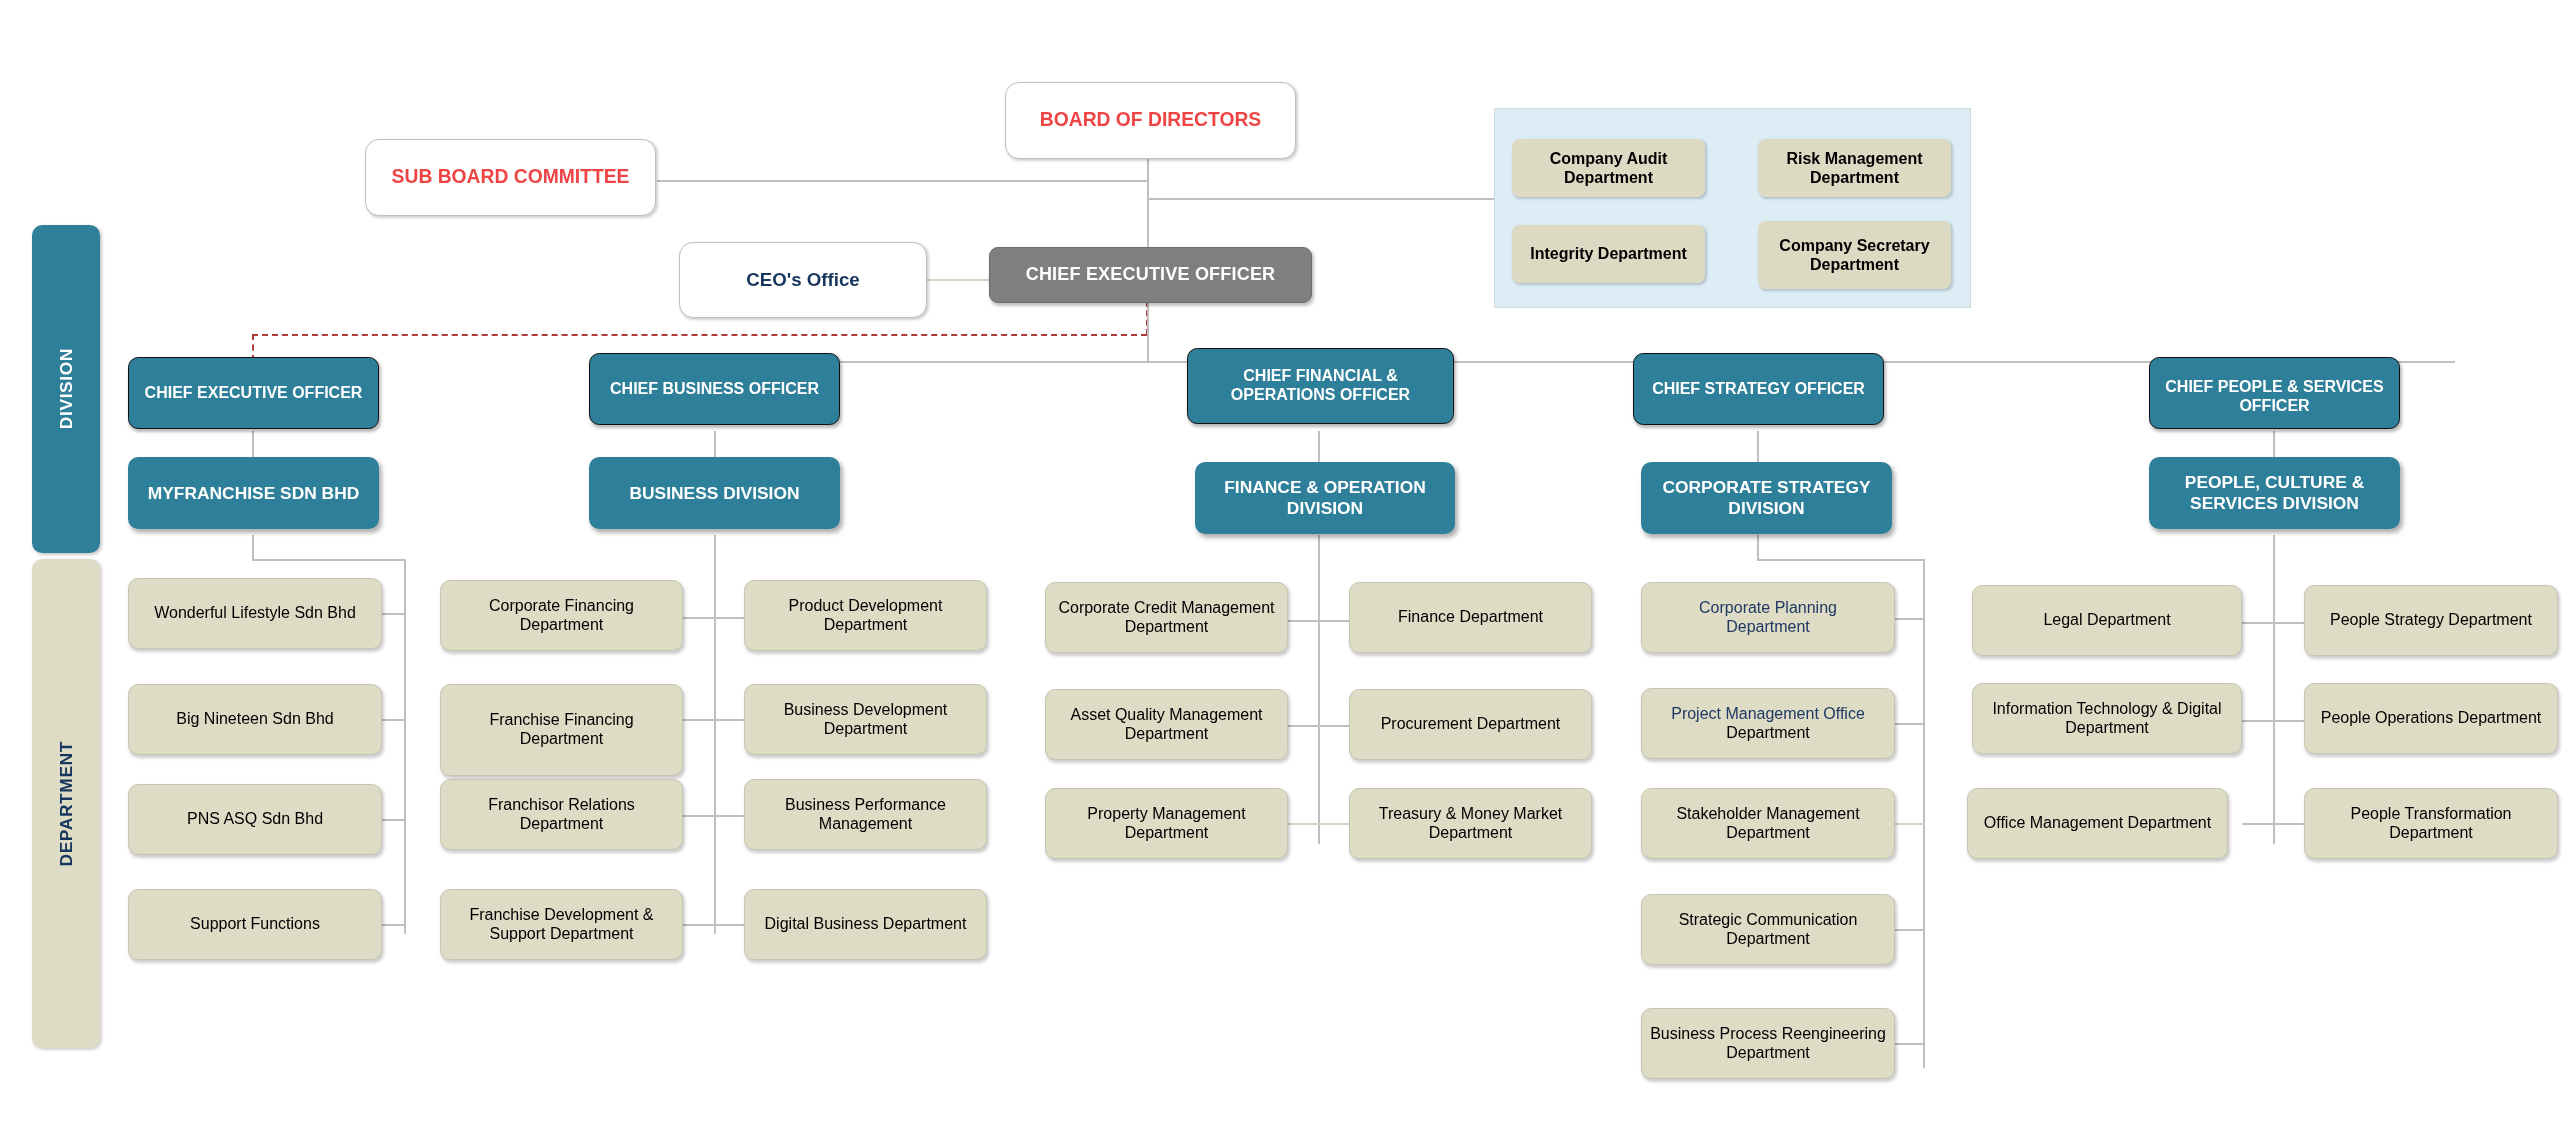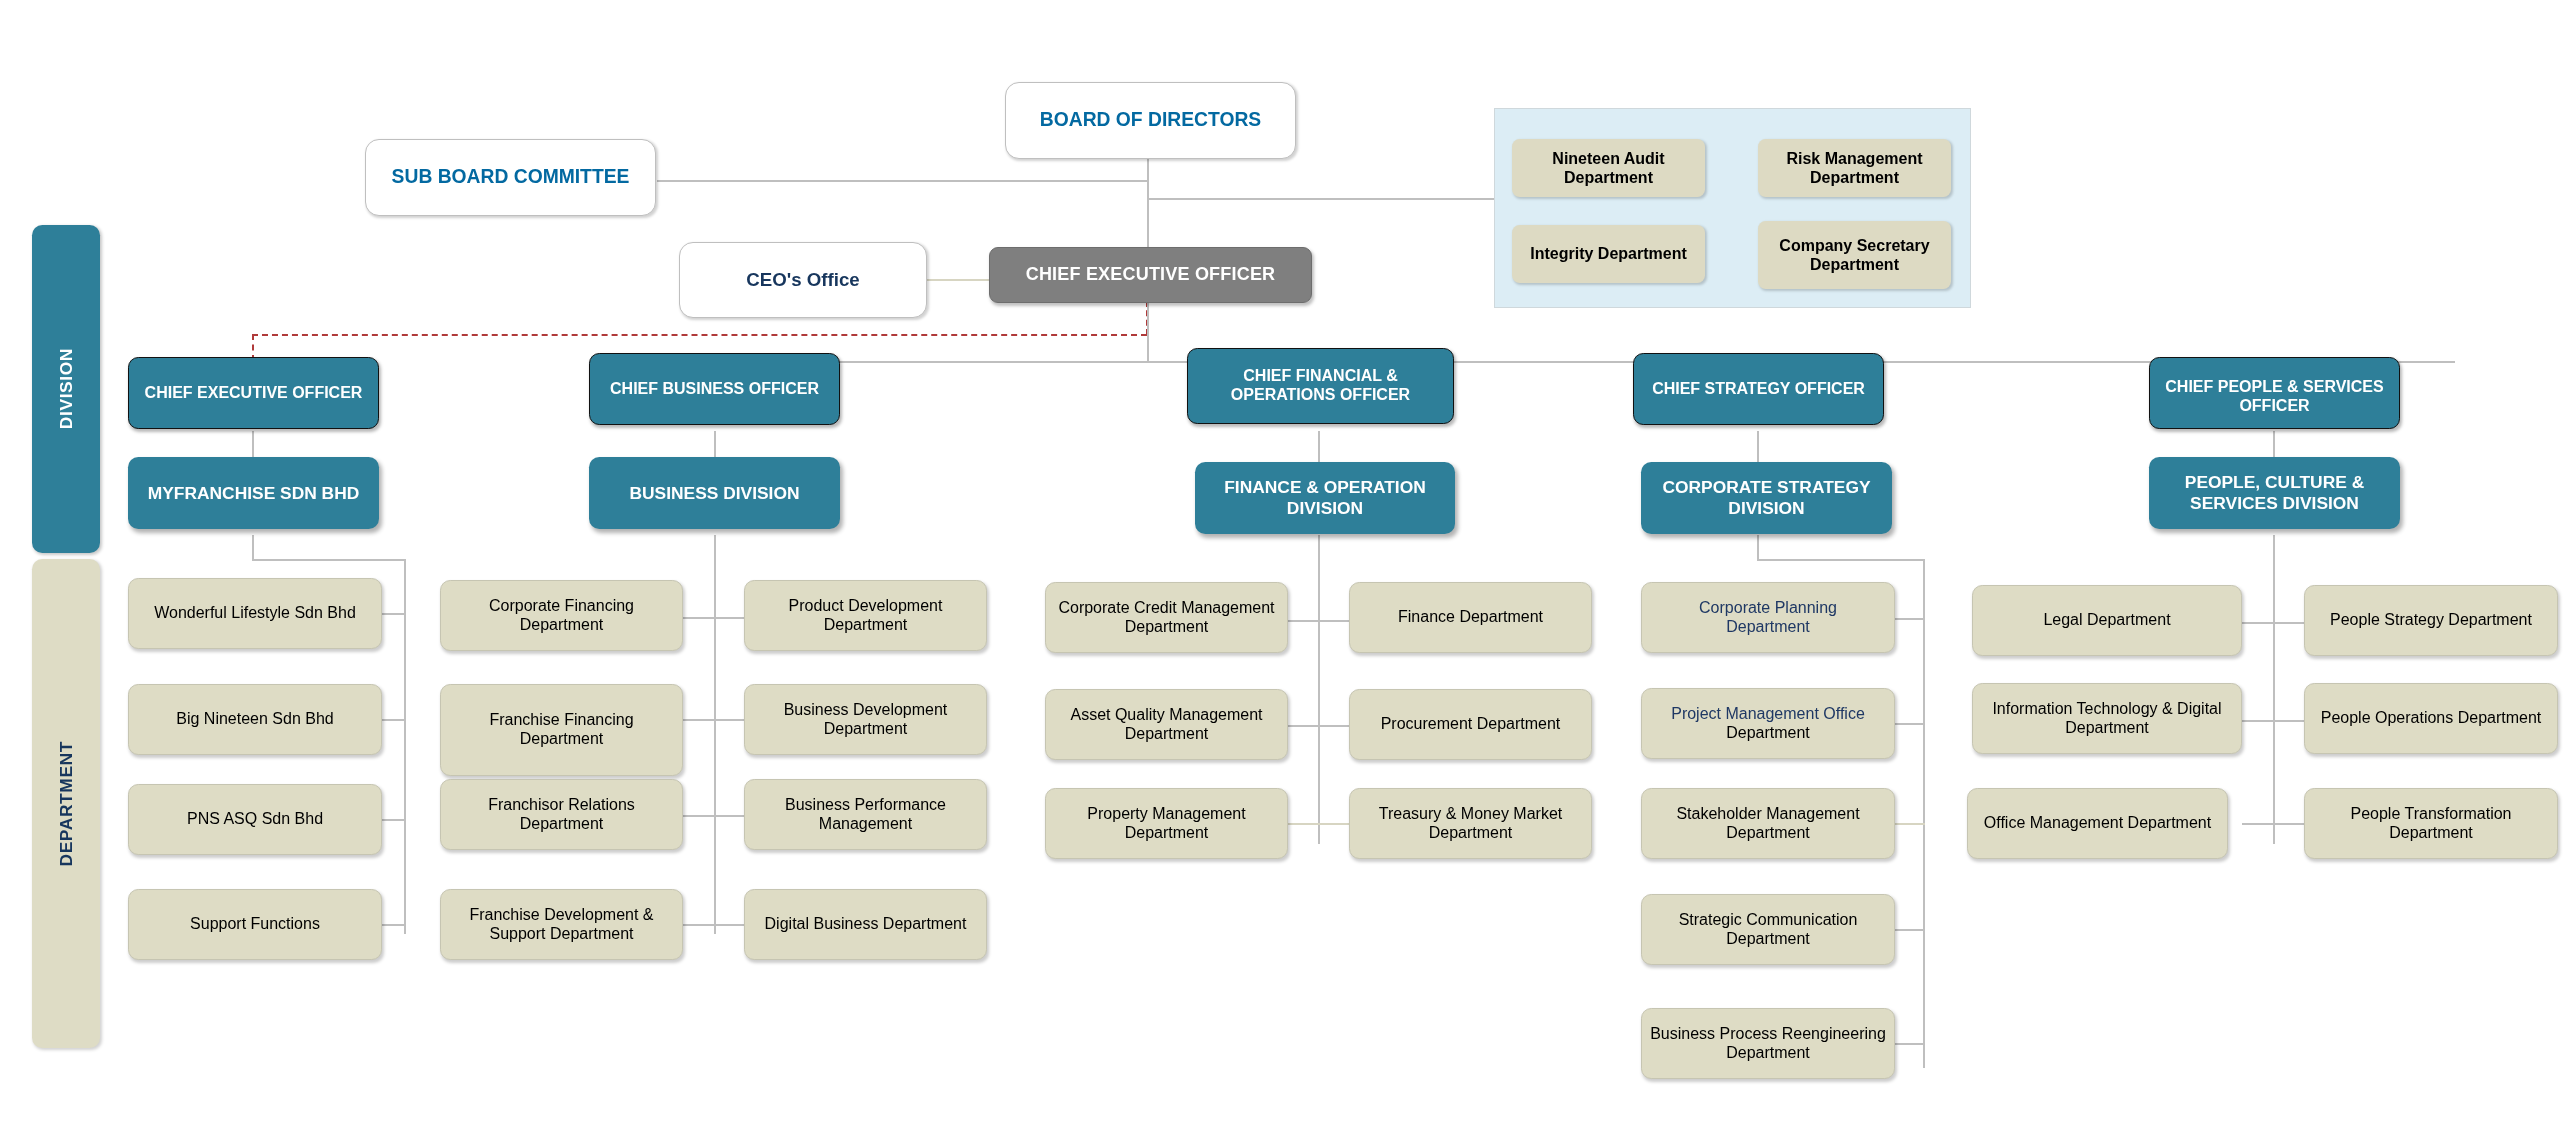--- a/index.html
+++ b/index.html
@@ -7,21 +7,21 @@
   #canvas{position:relative;width:2576px;height:1124px;overflow:hidden;background:#fff;}
 
   
   .box{position:absolute;box-sizing:border-box;display:flex;align-items:center;
        justify-content:center;text-align:center;border-radius:9px;}
   .box .t{display:block;line-height:1.18;padding:0 6.4px;}
 
   
   .white{background:#ffffff;border:1.9px solid #bfbfbf;border-radius:14px;
          box-shadow:1.3px 1.9px 2.6px rgba(0,0,0,.18);}
-  .white .t{color:#0369a1;font-weight:bold;}
+  .white .t{color:#ef4444;font-weight:bold;}
   .white.navy .t{color:#17365D;}
 
   
   .grey{background:#7F7F7F;border:1.3px solid #6d6d6d;border-radius:9px;
         box-shadow:1.9px 2.6px 3.2px rgba(0,0,0,.25);}
   .grey .t{color:#ffffff;font-weight:bold;letter-spacing:0.2px;}
 
   
   .teal{background:#2E7F99;border-radius:10.3px;}
   .teal .t{color:#ffffff;font-weight:bold;}
@@ -157,21 +157,21 @@
     <span class="t" style="font-size:18.7px;">CEO's Office</span>
   </div>
 
   <div class="box grey" style="left:989px;top:247px;width:323px;height:56px;">
     <span class="t" style="font-size:18px;">CHIEF EXECUTIVE OFFICER</span>
   </div>
 
   <div class="gov-panel" style="left:1494px;top:108px;width:475px;height:198px;">
   </div>
   <div class="gov-box" style="left:1512px;top:139px;width:193px;height:58px;">
-    <span class="t" style="font-size:16px;">Nineteen Audit Department</span>
+    <span class="t" style="font-size:16px;">Company Audit Department</span>
   </div>
   <div class="gov-box" style="left:1758px;top:139px;width:193px;height:58px;">
     <span class="t" style="font-size:16px;">Risk Management Department</span>
   </div>
   <div class="gov-box" style="left:1512px;top:225px;width:193px;height:58px;">
     <span class="t" style="font-size:16px;">Integrity Department</span>
   </div>
   <div class="gov-box" style="left:1758px;top:221px;width:193px;height:68px;">
     <span class="t" style="font-size:16px;">Company Secretary Department</span>
   </div>

